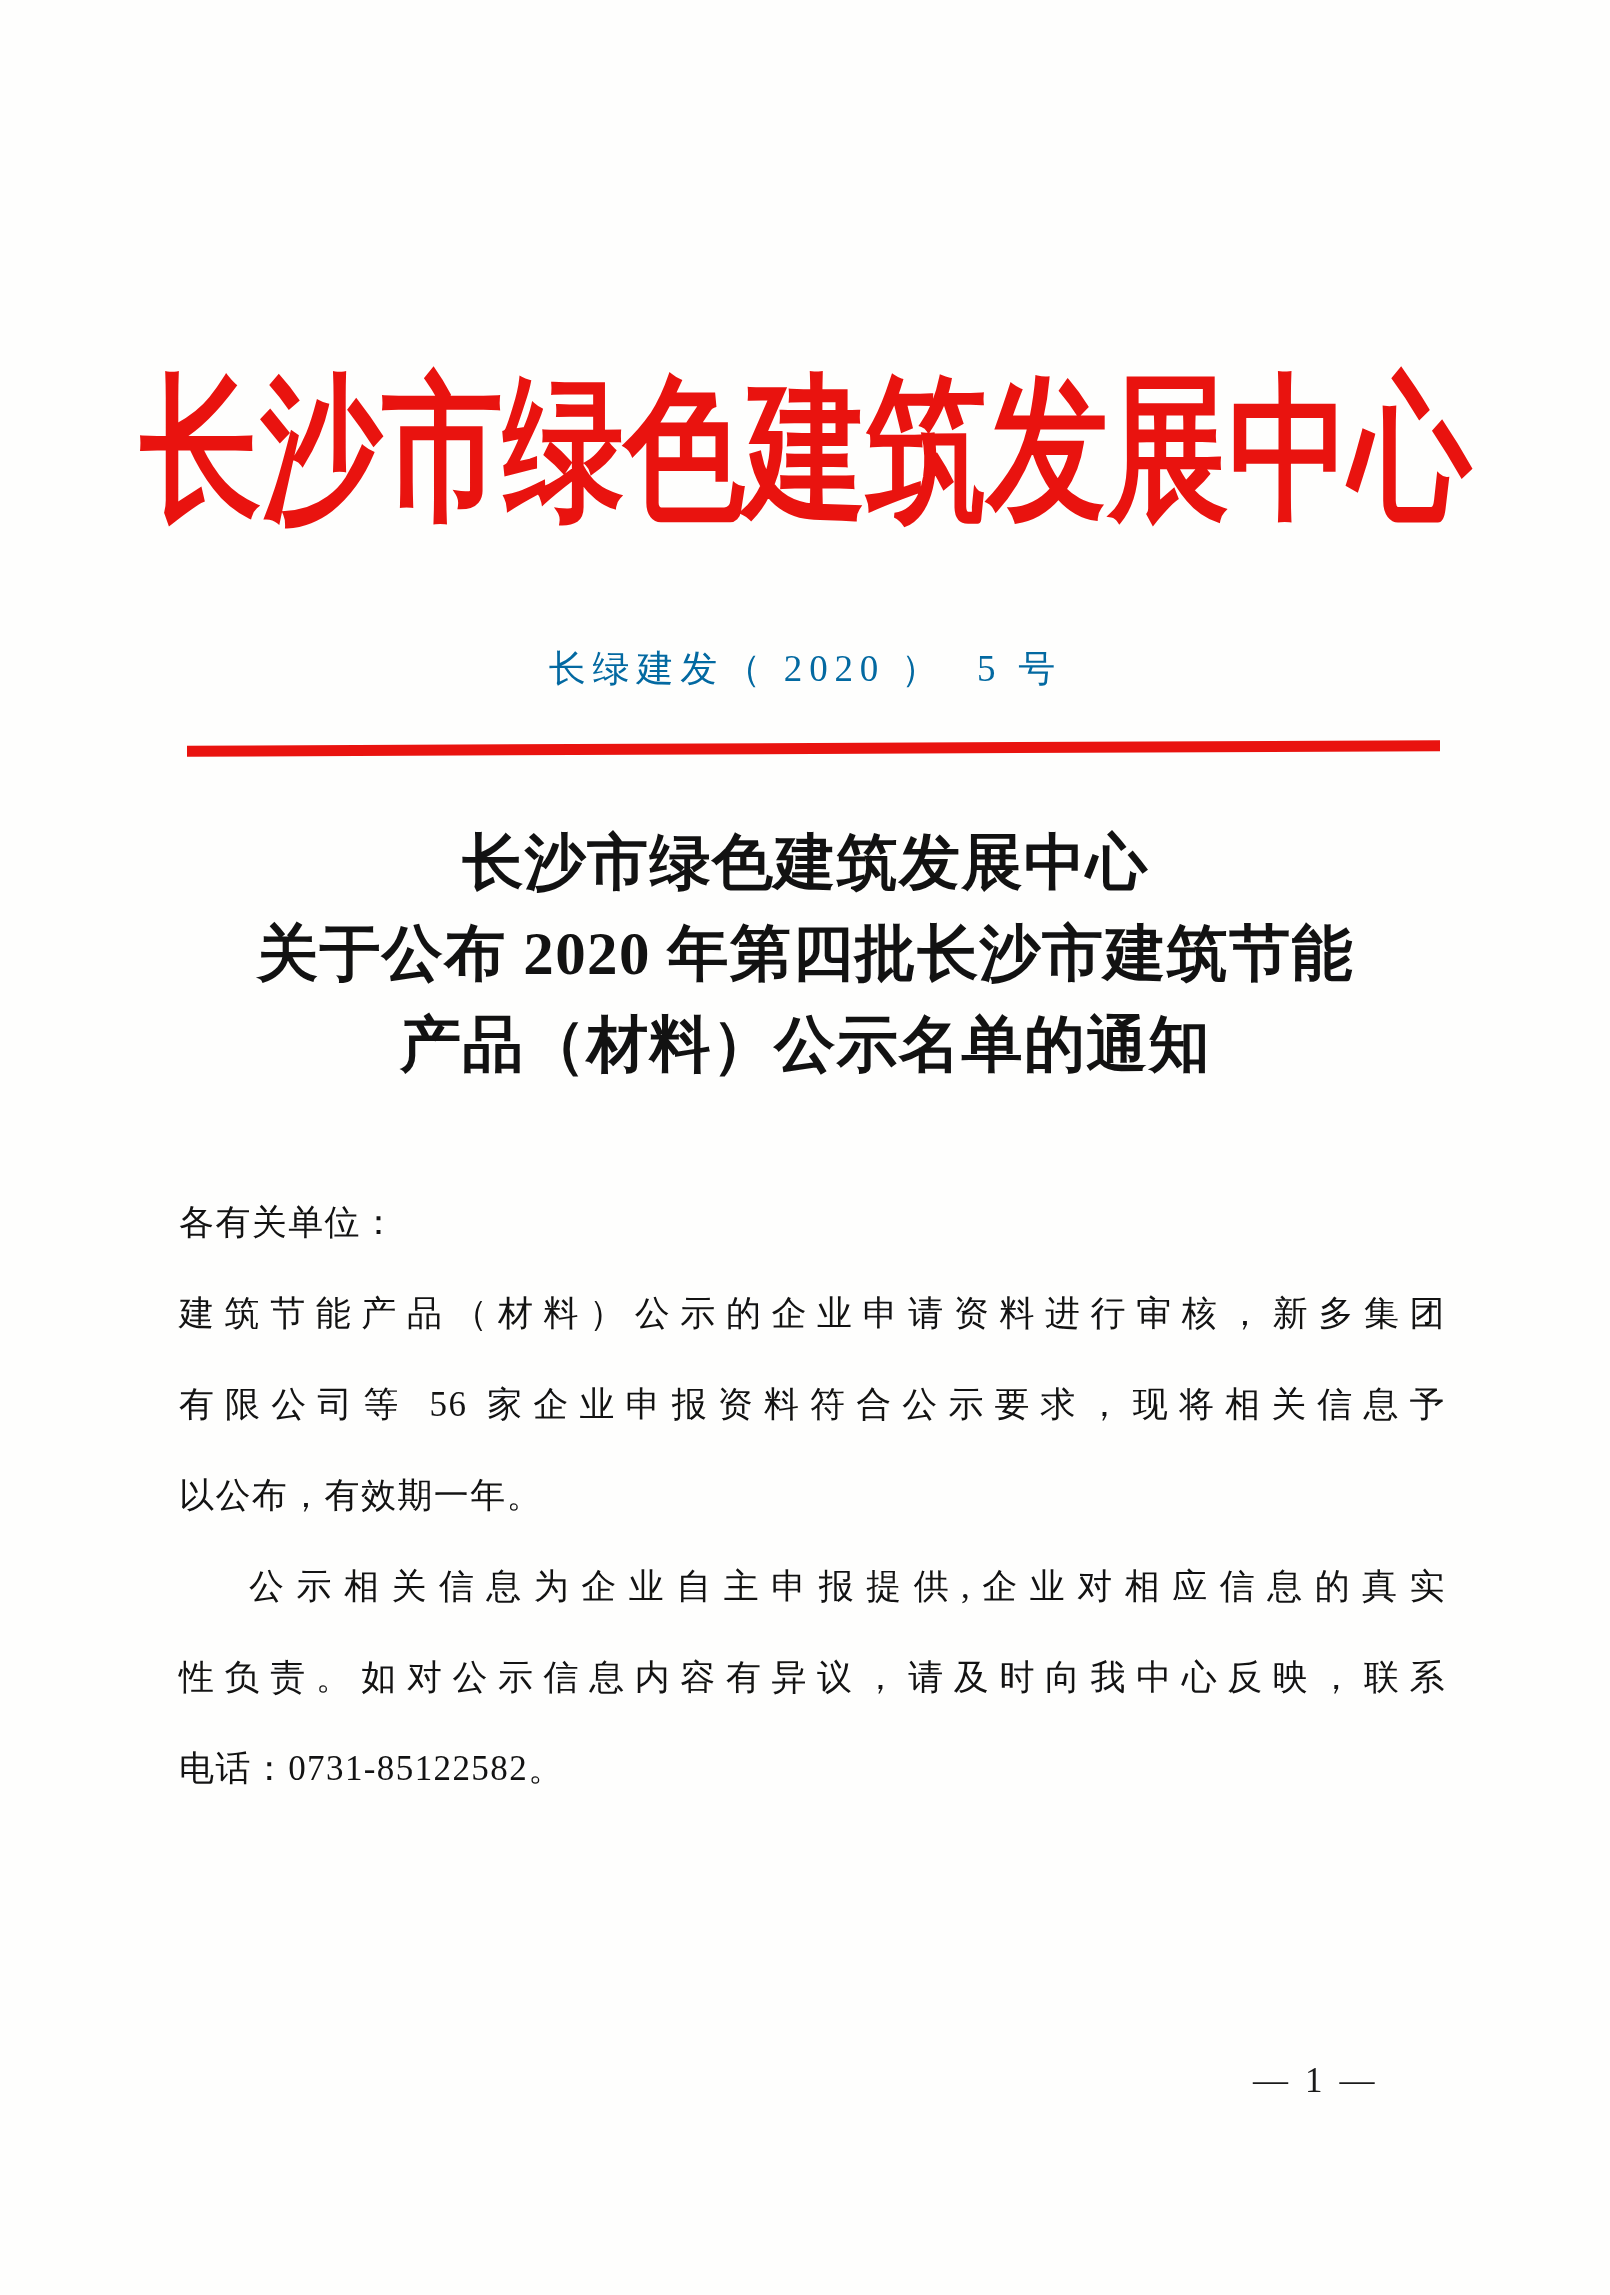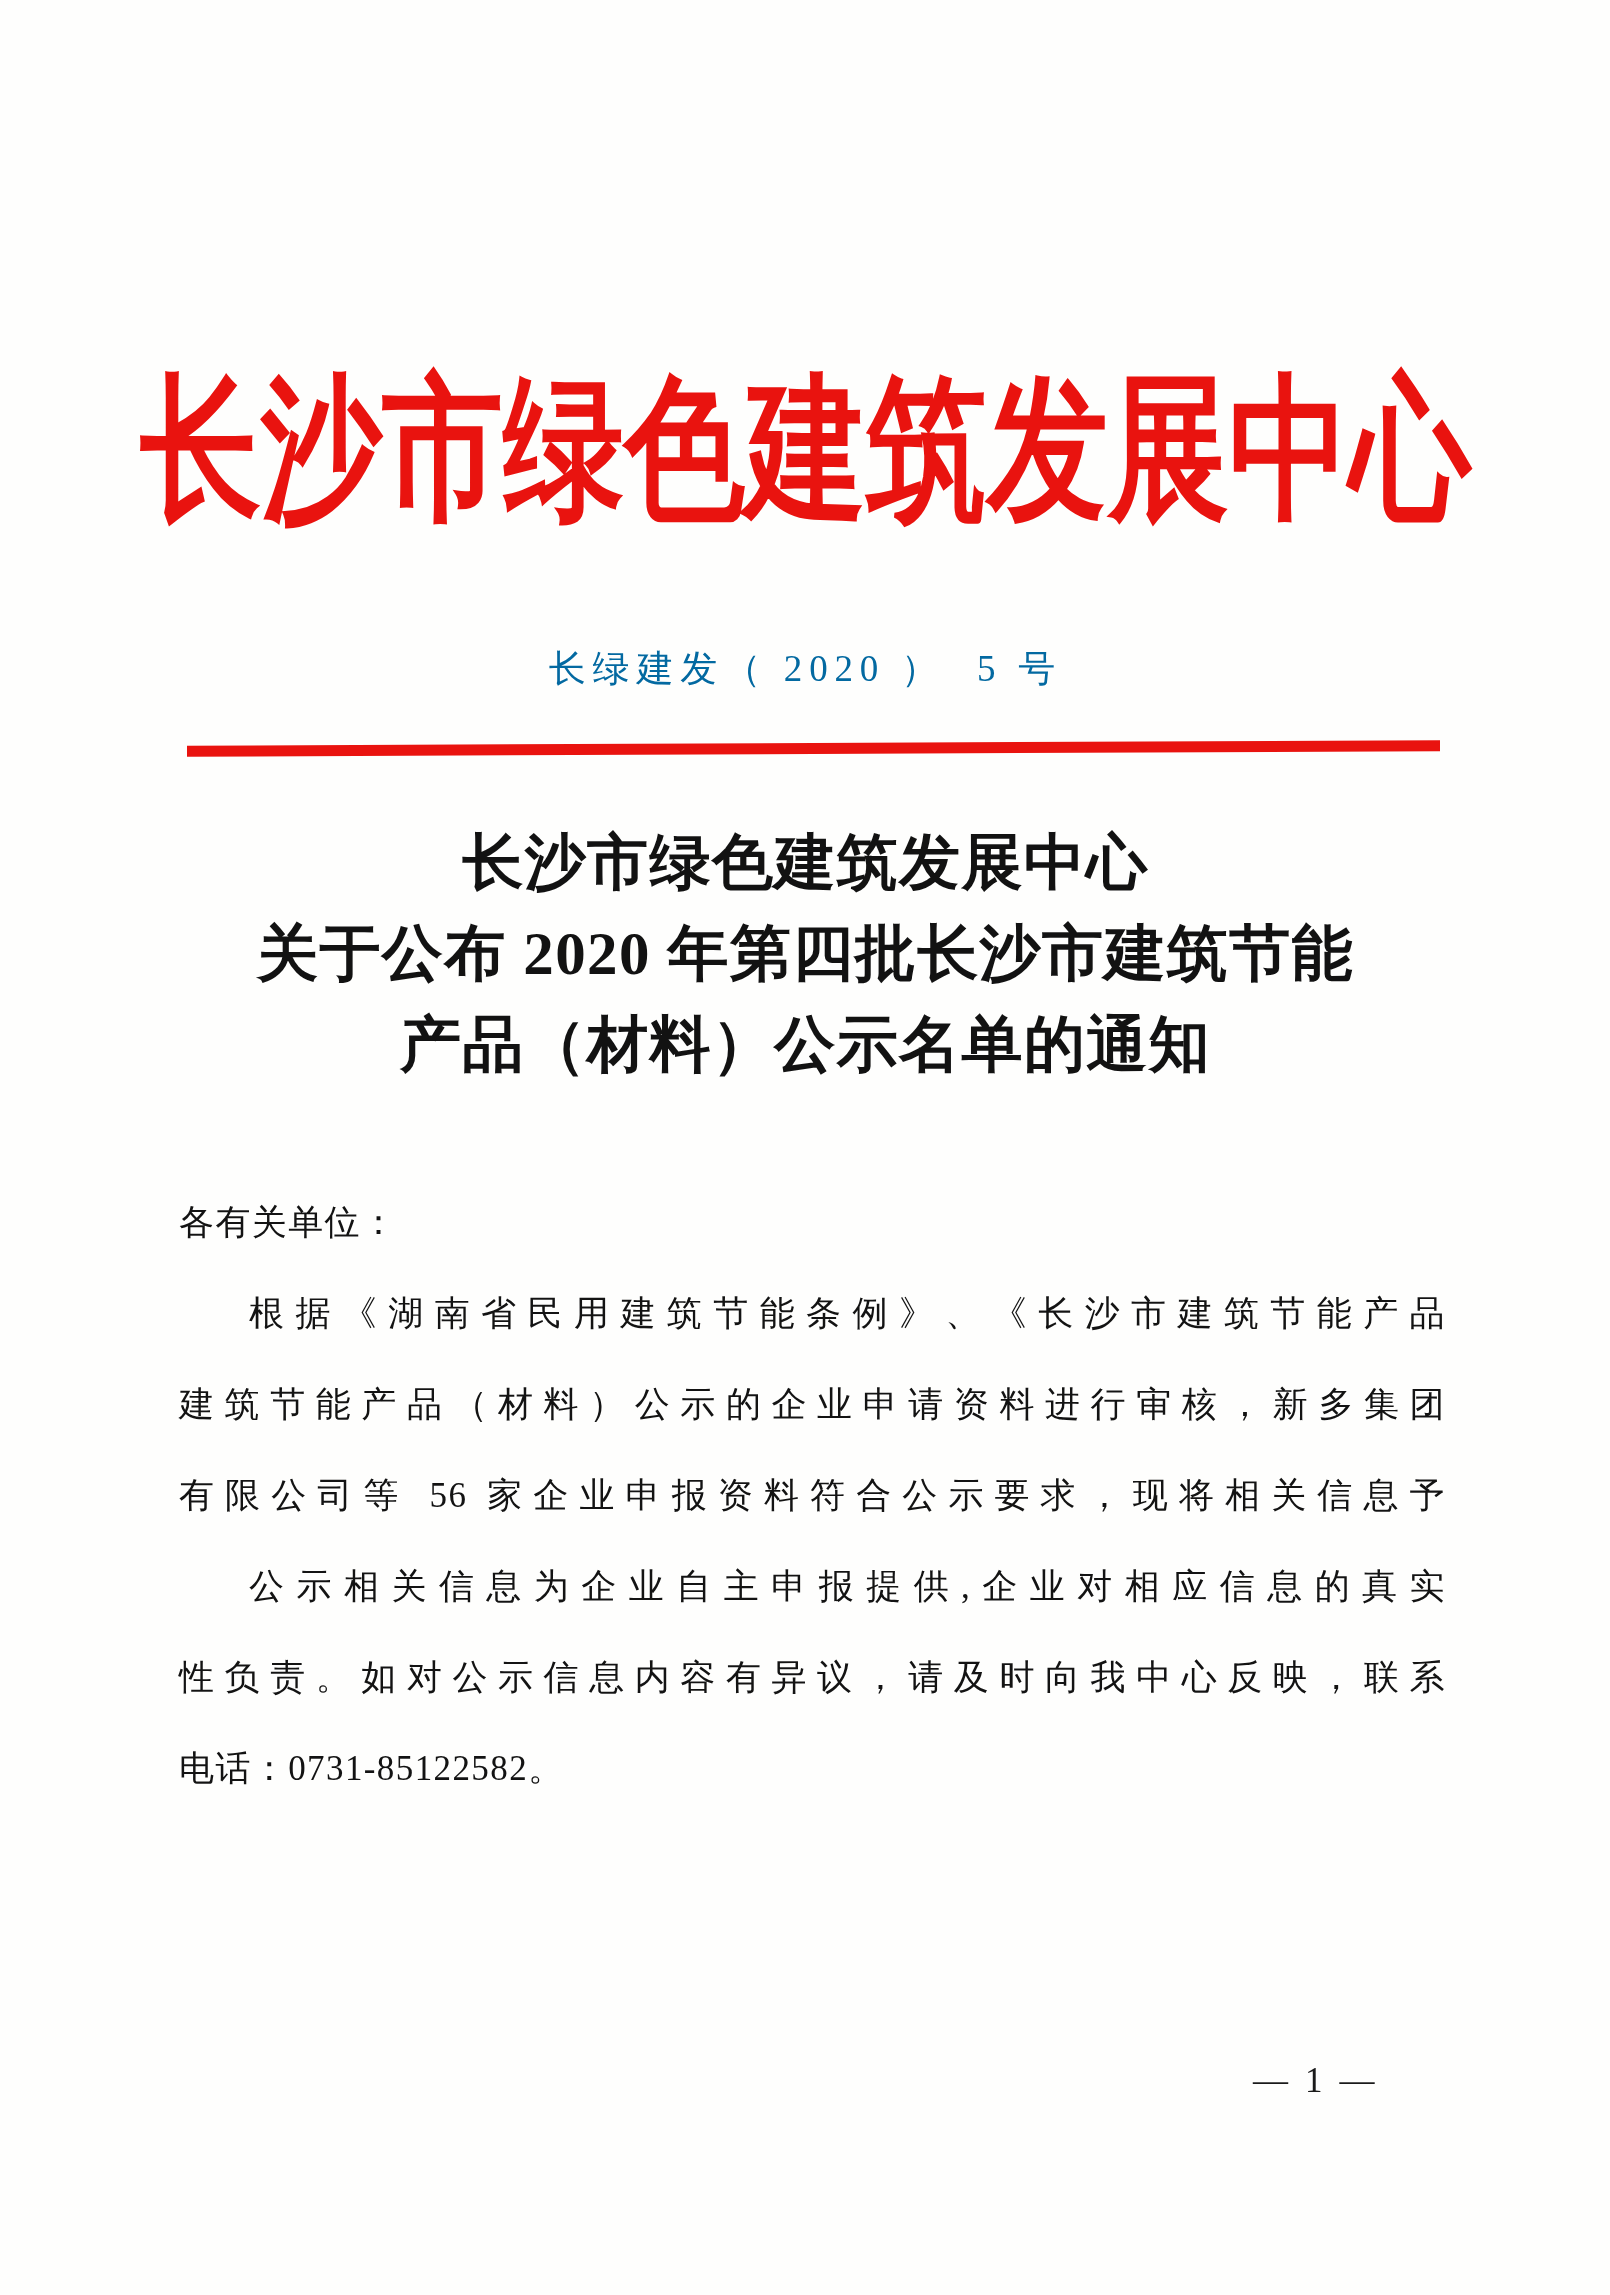--- a/index.html
+++ b/index.html
@@ -107,23 +107,23 @@
   <div class="red-rule"></div>
 
   <div class="doc-title">
     <div class="t-line">长沙市绿色建筑发展中心</div>
     <div class="t-line">关于公布 2020 年第四批长沙市建筑节能</div>
     <div class="t-line">产品（材料）公示名单的通知</div>
   </div>
 
   <div class="body-block">
     <div class="b-line">各有关单位：</div>
-    <div class="b-line just ind">根据《湖南省民用建筑节能条例》、《长沙市建筑节能产品</div>
     <div class="b-line just">建筑节能产品（材料）公示的企业申请资料进行审核，新多集团</div>
     <div class="b-line just">有限公司等 56 家企业申报资料符合公示要求，现将相关信息予</div>
+    <div class="b-line">以公布，有效期一年。</div>
     <div class="b-line just ind">公示相关信息为企业自主申报提供,企业对相应信息的真实</div>
     <div class="b-line just">性负责。如对公示信息内容有异议，请及时向我中心反映，联系</div>
     <div class="b-line">电话：0731-85122582。</div>
   </div>
 
   <div class="page-number">— 1 —</div>
 
 </div>
 
 

